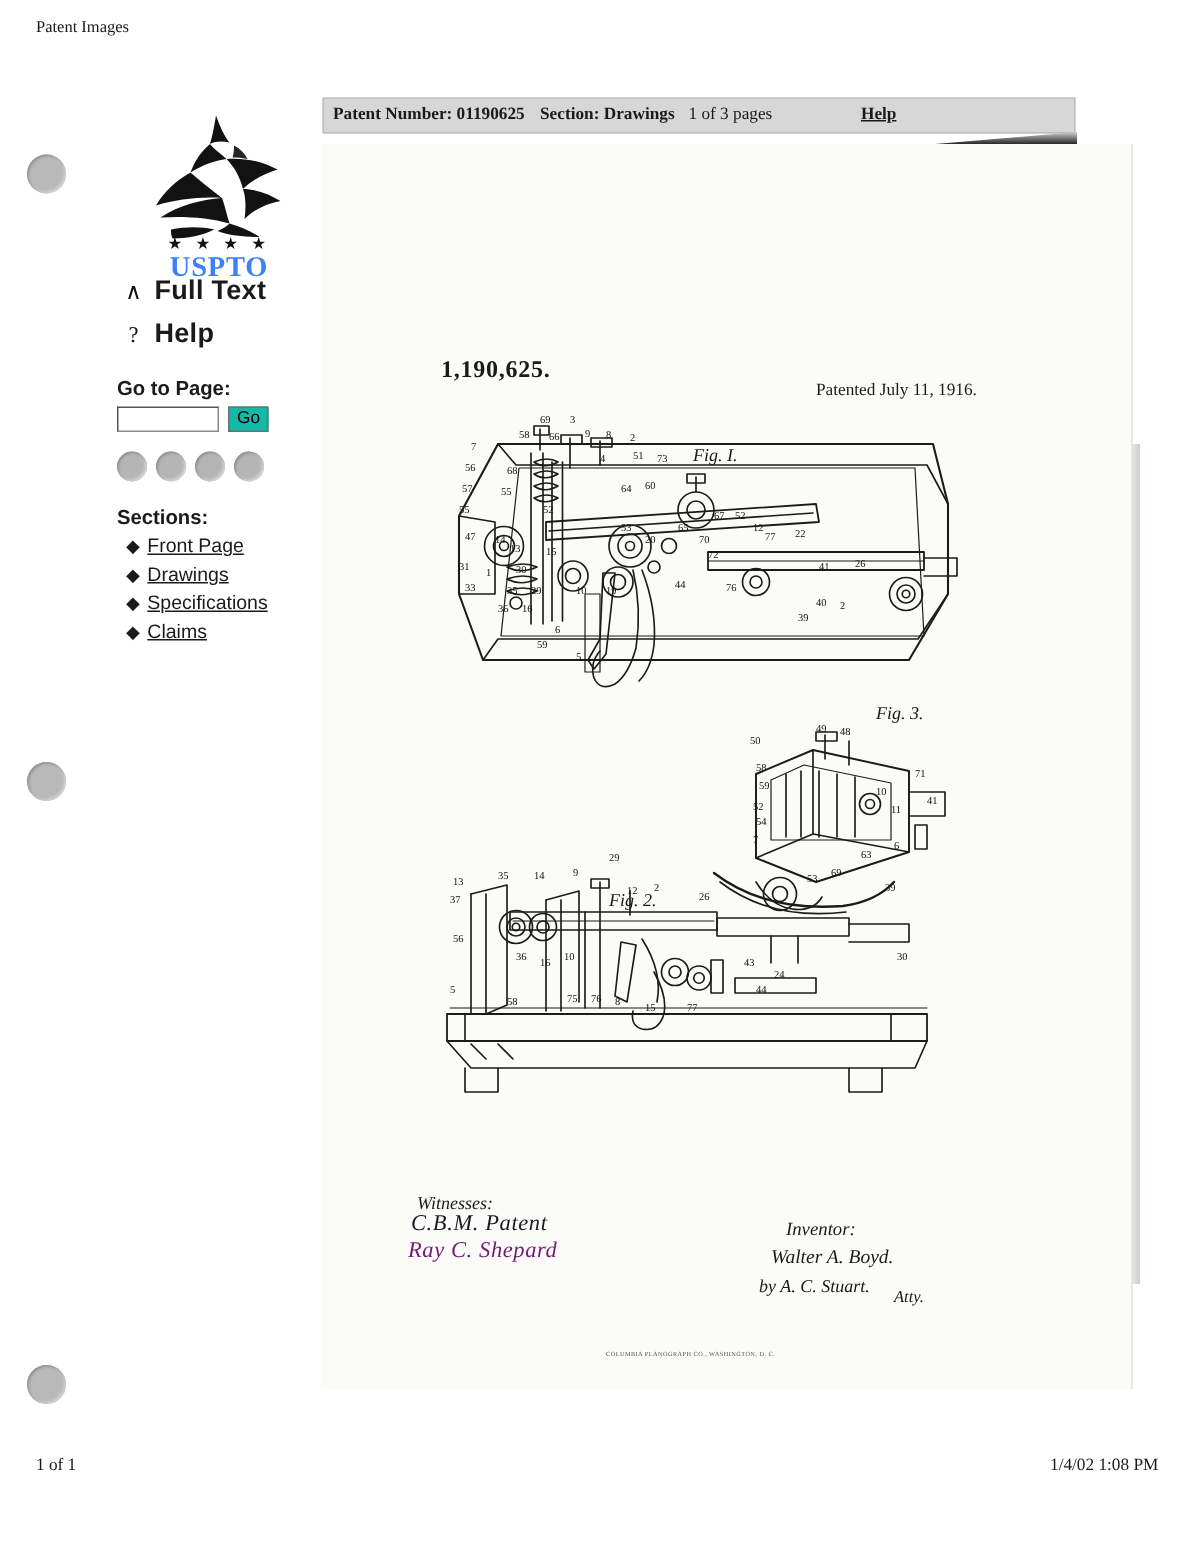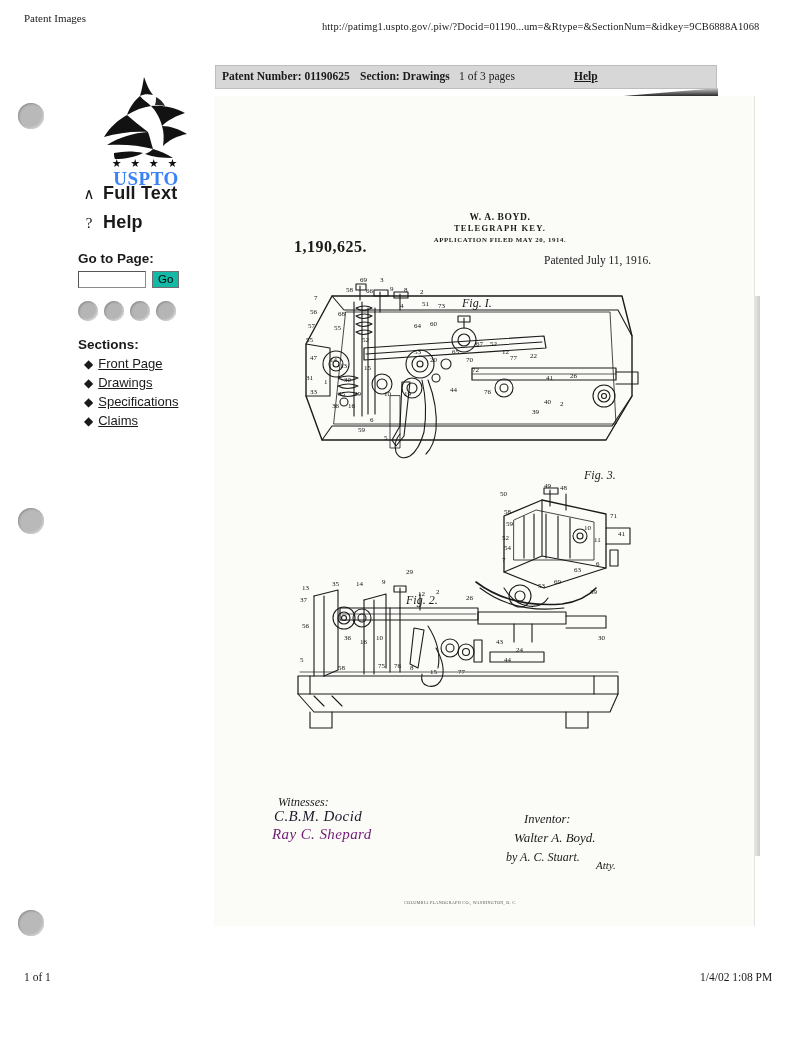--- a/index.html
+++ b/index.html
@@ -287,21 +287,20 @@
     font-size: 7px;
     fill: #111;
   }
 </style>
 </head>
 <body>
 
 <div class="page">
 
   <div class="print-head-left">Patent Images</div>
-  <div class="print-head-url">http://patimg1.uspto.gov/.piw/?Docid=01190...um=&amp;Rtype=&amp;SectionNum=&amp;idkey=9CB6888A1068</div>
   <div class="print-foot-left">1 of 1</div>
   <div class="print-foot-right">1/4/02 1:08 PM</div>
 
   <div class="hole h1"></div>
   <div class="hole h2"></div>
   <div class="hole h3"></div>
 
   <div class="nav">
 
     <div class="logo">
@@ -370,25 +369,20 @@
     <div class="cell c1">Patent Number: 01190625</div>
     <div class="cell c2">Section: Drawings</div>
     <div class="cell c3">1 of 3 pages</div>
     <div class="cell c4">Help</div>
   </div>
   <div class="scanshadow"></div>
 
   <div class="sheet">
     <div class="right-edge"></div>
 
-    <div class="hdr-title">
-      <div class="l1">W. A. BOYD.</div>
-      <div class="l2">TELEGRAPH KEY.</div>
-      <div class="l3">APPLICATION FILED MAY 20, 1914.</div>
-    </div>
 
     <div class="pat-number">1,190,625.</div>
     <div class="pat-date">Patented July 11, 1916.</div>
 
     <div class="figlabel fig1">Fig. I.</div>
     <div class="figlabel fig3">Fig. 3.</div>
     <div class="figlabel fig2">Fig. 2.</div>
 
     <svg class="draw" viewBox="0 0 540 830">
       <g fill="none" stroke="#1b1b1b" stroke-width="1.1" stroke-linejoin="round" stroke-linecap="round">
@@ -598,21 +592,21 @@
             <text x="180" y="572">76</text>
           <text x="196" y="574">8</text>
             <text x="216" y="578">15</text>
           <text x="244" y="578">77</text>
           <text x="290" y="566">44</text>
         </g>
       </g>
     </svg>
 
     <div class="sig sig-witness-lbl">Witnesses:</div>
-    <div class="sig sig-w1">C.B.M. Docid</div>
+    <div class="sig sig-w1">C.B.M. Patent</div>
     <div class="sig sig-w2">Ray C. Shepard</div>
     <div class="sig sig-inv-lbl">Inventor:</div>
     <div class="sig sig-inv">Walter A. Boyd.</div>
     <div class="sig sig-by">by A. C. Stuart.</div>
     <div class="sig sig-atty">Atty.</div>
     <div class="sig sig-foot">COLUMBIA PLANOGRAPH CO., WASHINGTON, D. C.</div>
   </div>
 
 </div>
 

